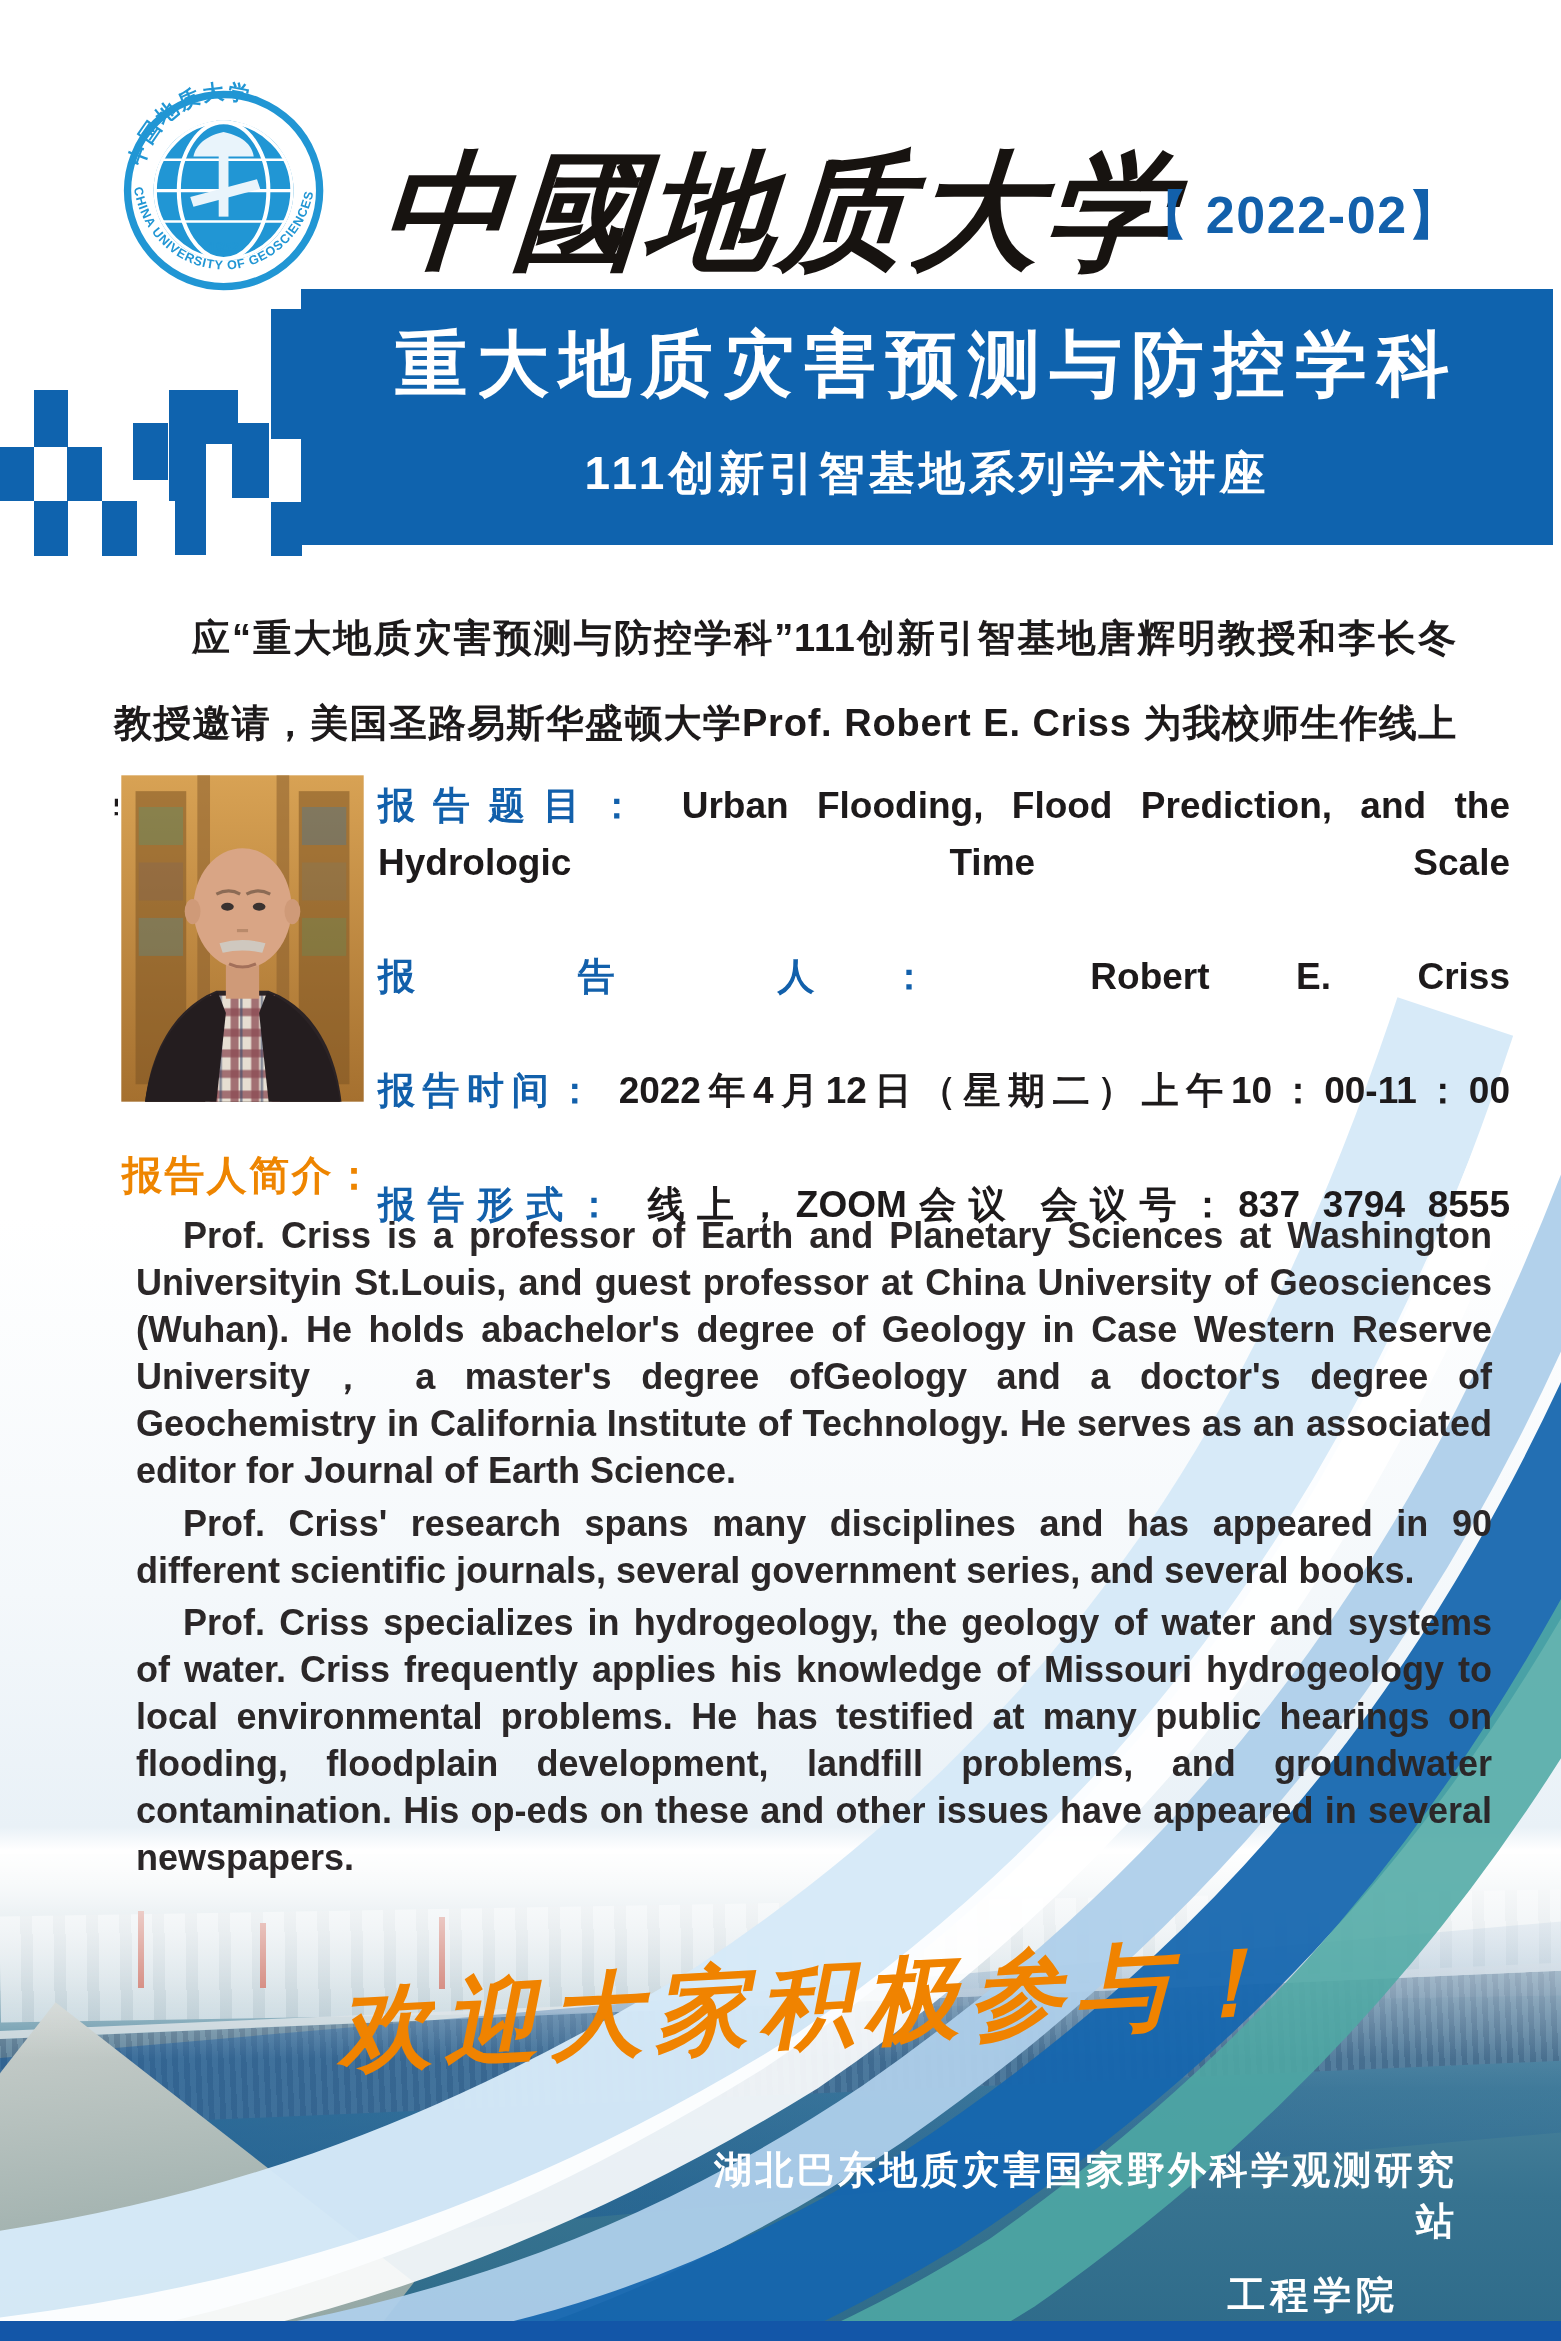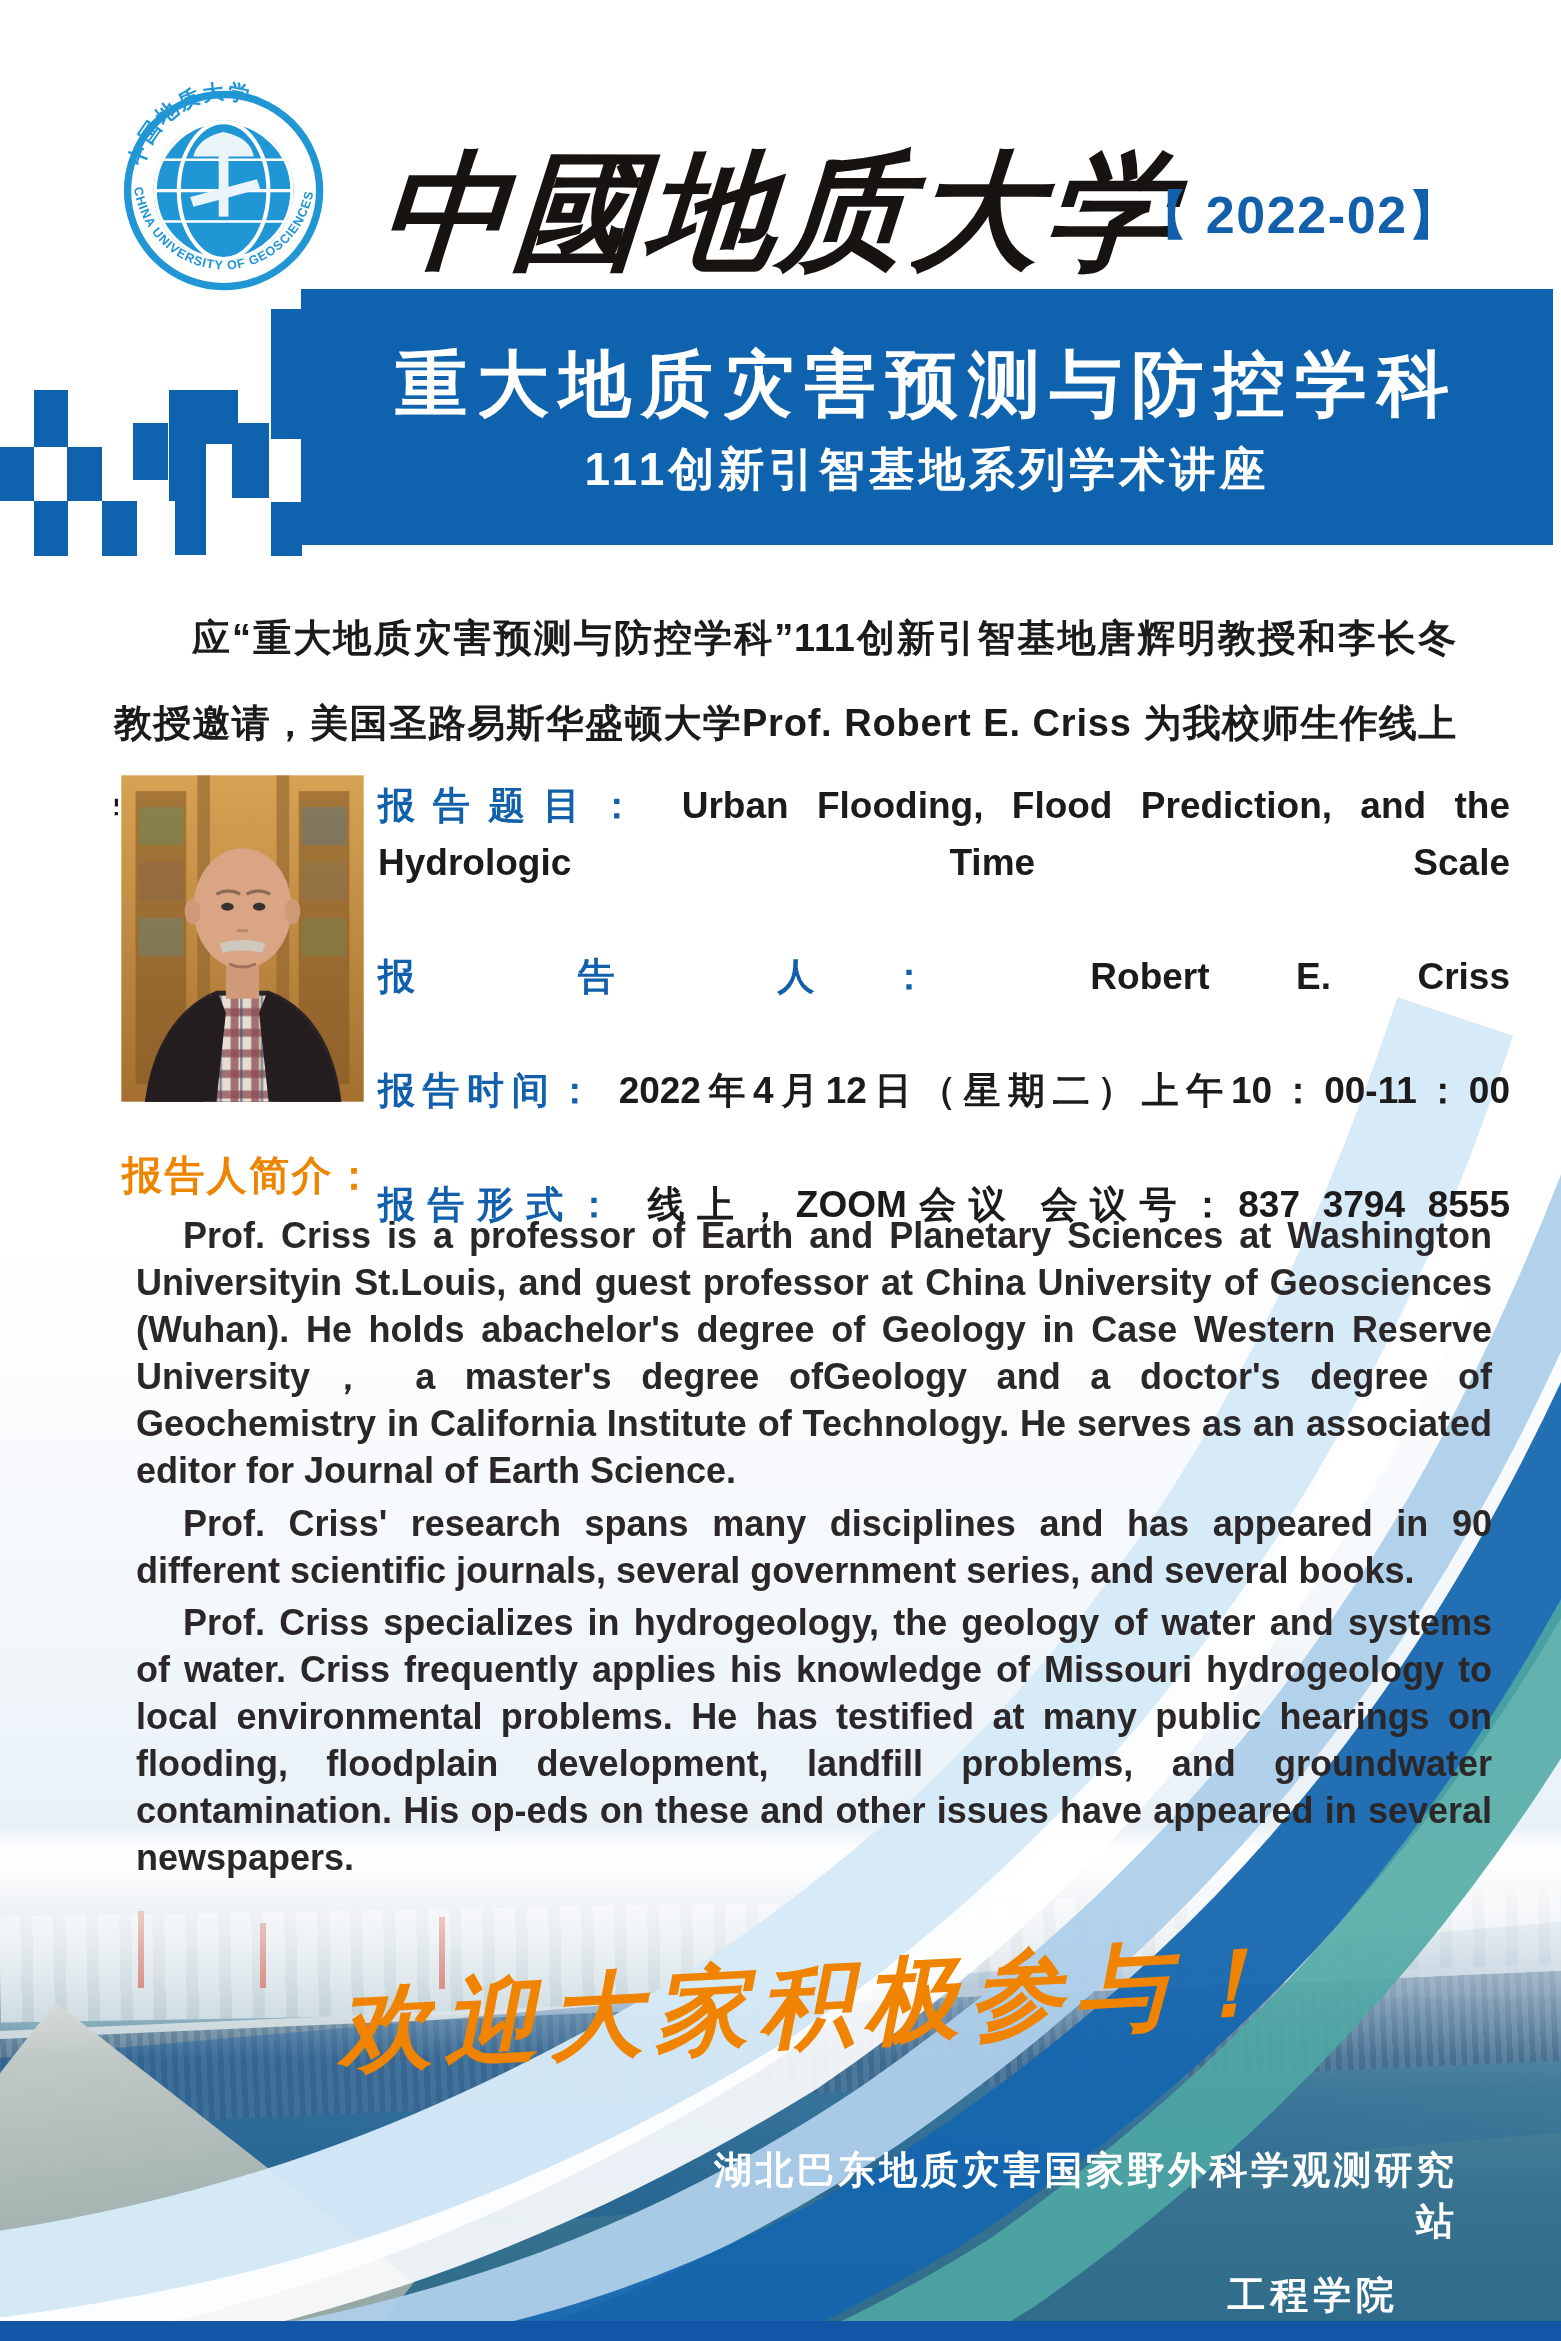--- a/index.html
+++ b/index.html
@@ -26,25 +26,25 @@
     left:1136px;top:181px;font-size:52px;font-weight:800;color:#1260ab;
     letter-spacing:1.6px;white-space:nowrap;
   }
 
   
   #banner{
     left:301px;top:289px;width:1252px;height:256px;background:#0f63ae;
     color:#ffffff;text-align:center;
   }
   #banner-title{
-    margin-top:59px;font-size:72px;font-weight:900;letter-spacing:9.8px;
+    margin-top:39px;font-size:72px;font-weight:900;letter-spacing:9.8px;
     line-height:1;white-space:nowrap;
   }
   #banner-subtitle{
-    margin-top:26px;font-size:46px;font-weight:900;letter-spacing:4.1px;
+    margin-top:50px;font-size:46px;font-weight:900;letter-spacing:4.1px;
     line-height:1;white-space:nowrap;
   }
   .mosaic{position:absolute;background:#0f63ae;}
 
   
   #intro{
     left:114px;top:596px;width:1343px;
     font-size:38px;font-weight:800;color:#1d1a1b;line-height:85px;
     text-align:justify;text-indent:78px;letter-spacing:0.8px;
   }

